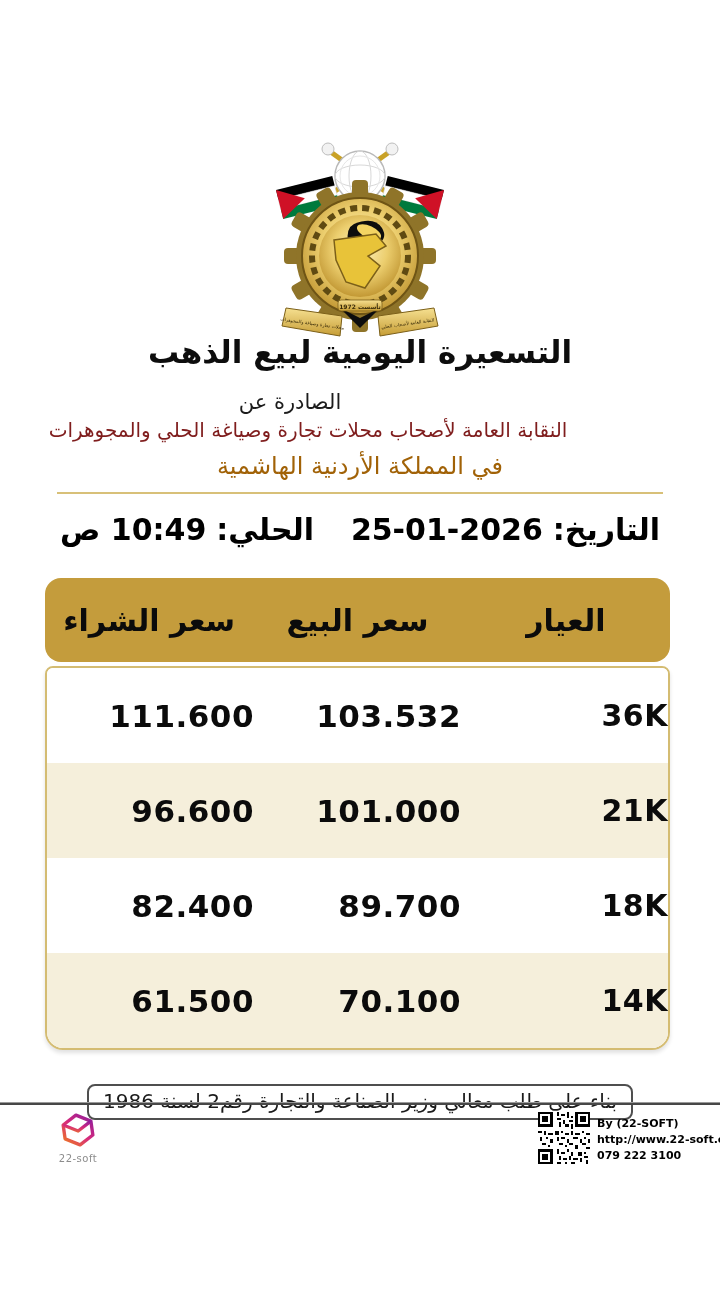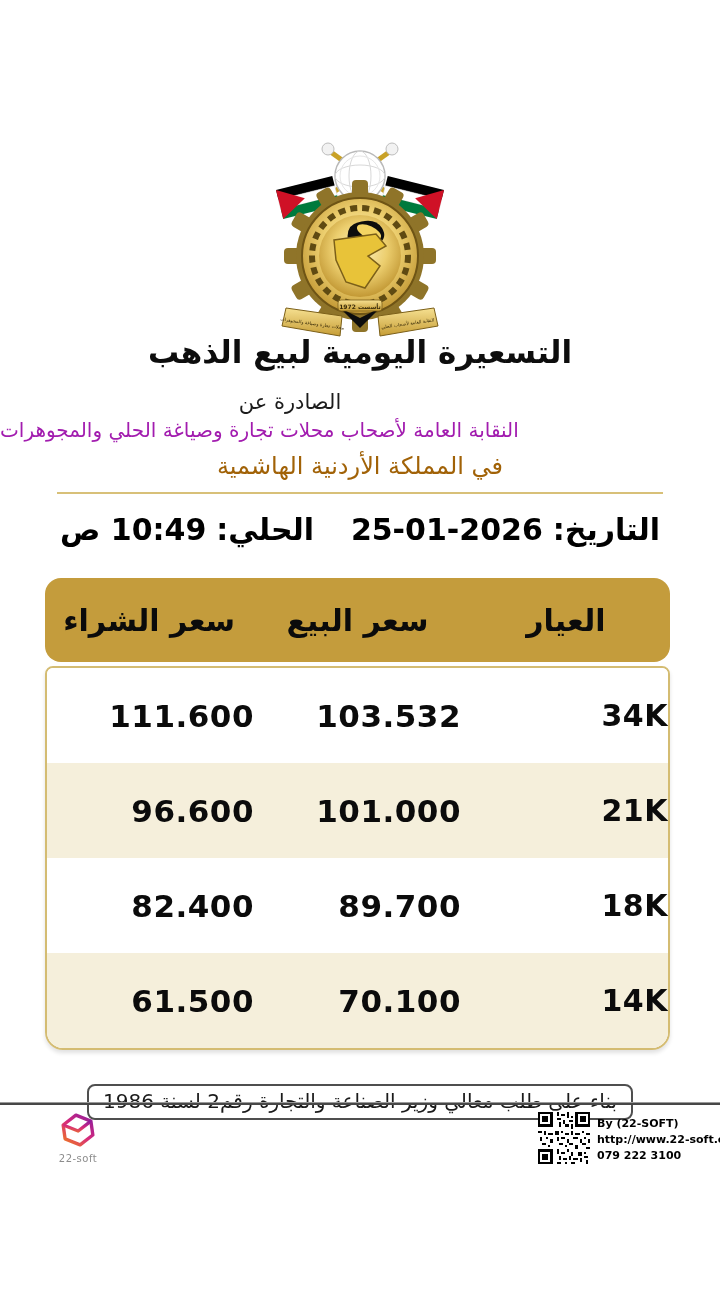--- a/index.html
+++ b/index.html
@@ -11,22 +11,22 @@
   }
   
   .crest { position:absolute; top:140px; left:50%; transform:translateX(-50%); }
   
   .title {
     position:absolute; top:334px; left:0; width:720px; text-align:center;
     direction:rtl; font-size:31px; font-weight:bold; color:#0d0d0d;
   }
   .sub1 { position:absolute; top:390px; left:0; width:580px; text-align:center;
     direction:rtl; font-size:21px; color:#1c1c1c; }
-  .sub2 { position:absolute; top:418px; left:0; width:616px; text-align:left;
-    direction:rtl; font-size:20px; color:#a21caf; }
+  .sub2 { position:absolute; top:418px; left:0; width:616px; text-align:center;
+    direction:rtl; font-size:20px; color:#7f1d1d; }
   .sub3 { position:absolute; top:452px; left:0; width:720px; text-align:center;
     direction:rtl; font-size:24px; color:#a16207; }
   .goldline { position:absolute; top:492px; left:57px; width:606px; height:2px;
     background:#d8c078; }
   
   .datetime {
     position:absolute; top:512px; left:0; width:720px; padding:0 60px;
     direction:rtl; display:flex; justify-content:space-between; align-items:center;
     font-size:30px; font-weight:bold; color:#000;
   }
@@ -171,21 +171,21 @@
   </div>
 
   <div class="gold-table">
     <div class="gt-header">
       <div class="col">العيار</div>
       <div class="col">سعر البيع</div>
       <div class="col">سعر الشراء</div>
     </div>
     <div class="gt-body">
       <div class="gt-row even">
-        <div class="col karat">34K</div>
+        <div class="col karat">36K</div>
         <div class="col">103.532</div>
         <div class="col">111.600</div>
       </div>
       <div class="gt-row odd">
         <div class="col karat">21K</div>
         <div class="col">101.000</div>
         <div class="col">96.600</div>
       </div>
       <div class="gt-row even">
         <div class="col karat">18K</div>

